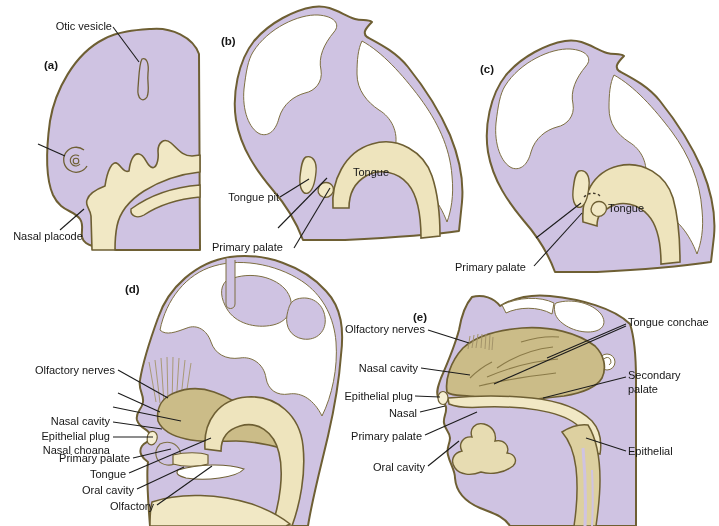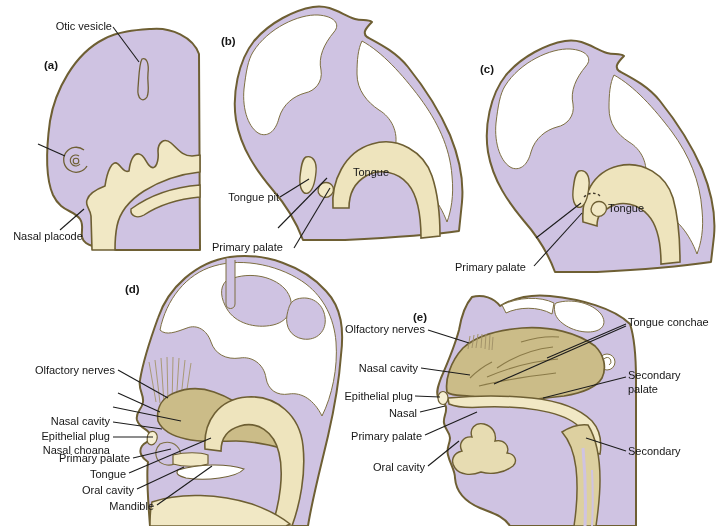--- a/index.html
+++ b/index.html
@@ -156,25 +156,25 @@
   <div class="lbl" style="left:608px;top:202px;">Tongue</div>
   <div class="lbl" style="left:455px;top:261px;width:82px;">Primary palate</div>
 
   <div class="lbl r" style="left:20px;top:364px;width:95px;">Olfactory nerves</div>
   <div class="lbl r" style="left:30px;top:400px;width:80px;margin-top:44px;">Nasal choana</div>
   <div class="lbl r" style="left:35px;top:415px;width:75px;">Nasal cavity</div>
   <div class="lbl r" style="left:20px;top:430px;width:90px;">Epithelial plug</div>
   <div class="lbl r" style="left:48px;top:452px;width:82px;">Primary palate</div>
   <div class="lbl r" style="left:76px;top:468px;width:50px;">Tongue</div>
   <div class="lbl r" style="left:70px;top:484px;width:64px;">Oral cavity</div>
-  <div class="lbl r" style="left:94px;top:500px;width:60px;">Mandible</div>
+  <div class="lbl r" style="left:94px;top:500px;width:60px;">Olfactory</div>
 
   <div class="lbl r" style="left:330px;top:323px;width:95px;">Olfactory nerves</div>
   <div class="lbl r" style="left:348px;top:362px;width:70px;">Nasal cavity</div>
   <div class="lbl r" style="left:323px;top:390px;width:90px;">Epithelial plug</div>
   <div class="lbl r" style="left:377px;top:407px;width:40px;">Nasal</div>
   <div class="lbl r" style="left:340px;top:430px;width:82px;">Primary palate</div>
   <div class="lbl r" style="left:361px;top:461px;width:64px;">Oral cavity</div>
   <div class="lbl" style="left:628px;top:316px;width:85px;">Tongue conchae</div>
   <div class="lbl" style="left:628px;top:369px;width:70px;">Secondary palate</div>
-  <div class="lbl" style="left:628px;top:445px;width:80px;">Secondary</div>
+  <div class="lbl" style="left:628px;top:445px;width:80px;">Epithelial</div>
 
 </div>
 
 </body></html>

